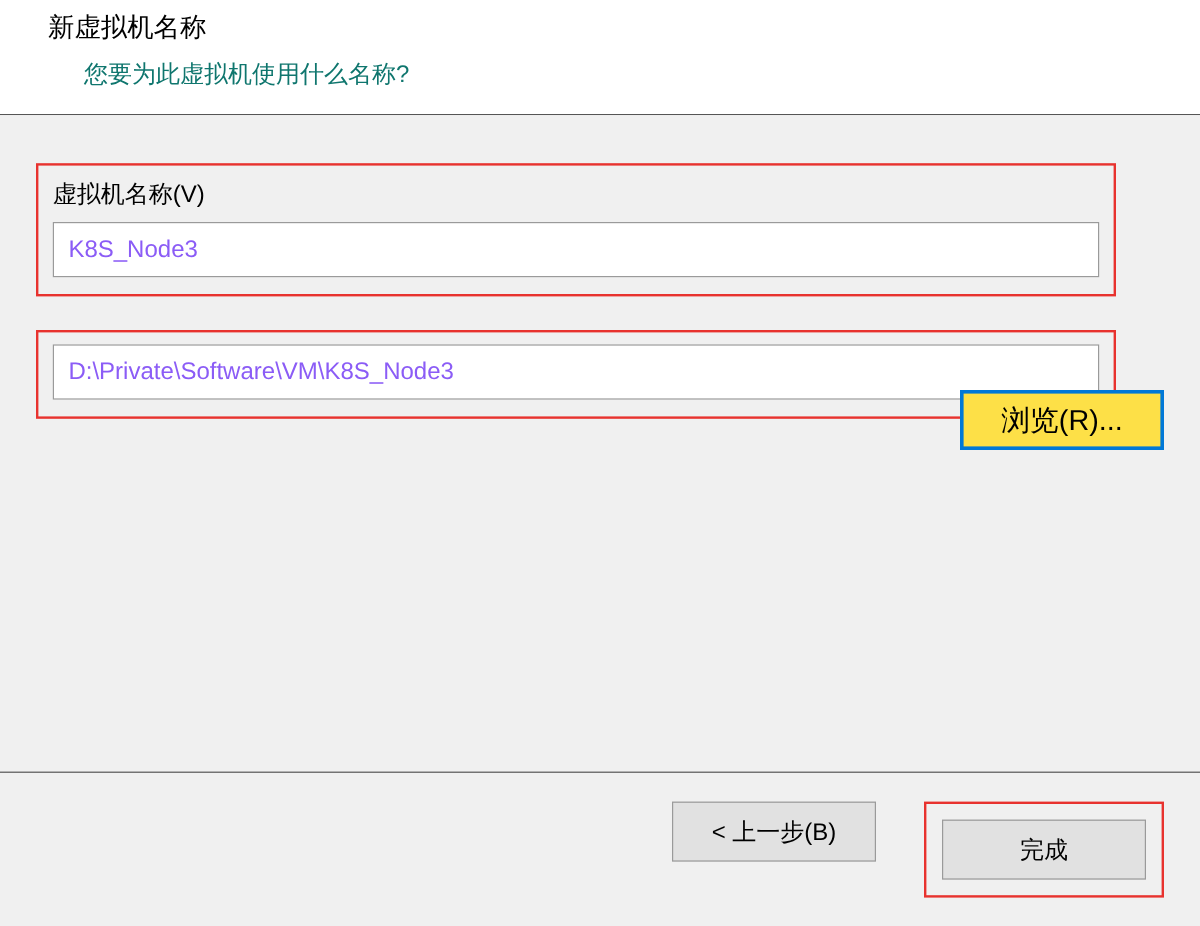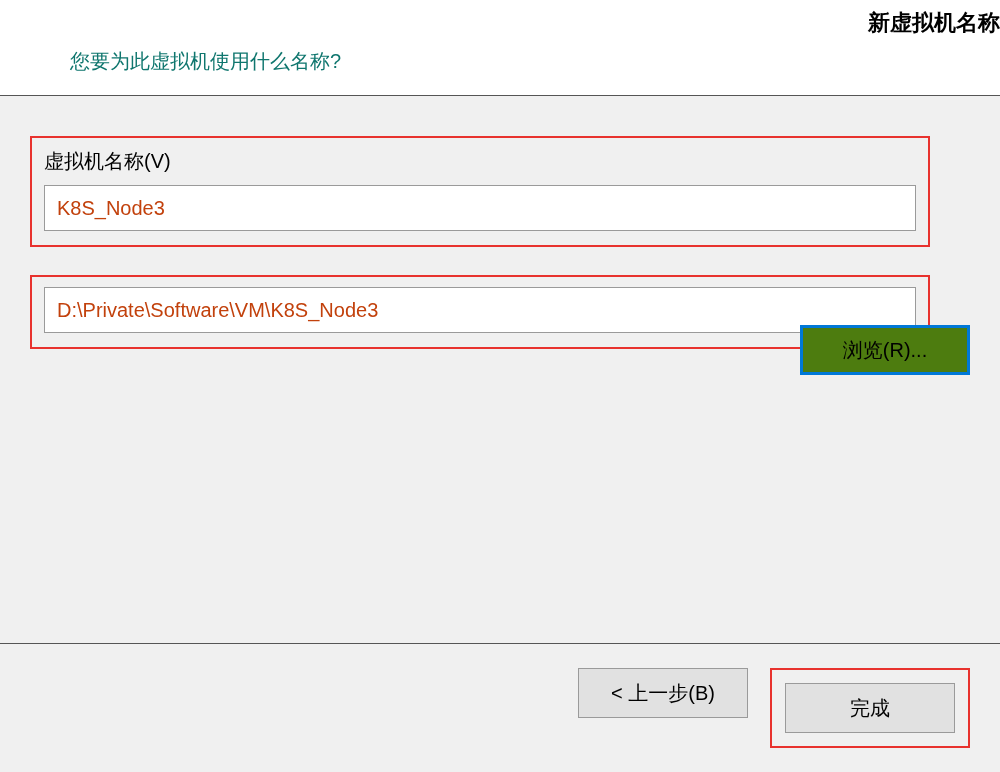--- a/index.html
+++ b/index.html
@@ -10,24 +10,23 @@
       height: 772px;
       position: relative;
       overflow: hidden;
     }
     .header {
       padding: 8px 0 20px 40px;
       background: #ffffff;
     }
     .header-title {
       font-size: 22px;
-      font-weight: bold;
+      font-weight: normal;
       color: #000;
       margin-bottom: 10px;
-      text-align: right;
     }
     .header-subtitle {
       font-size: 20px;
       color: #0f766e;
       margin-left: 30px;
     }
     .divider-top {
       border-top: 1px solid #555;
       width: 100%;
     }
@@ -48,45 +47,45 @@
       margin-bottom: 10px;
     }
     .text-input {
       width: 100%;
       height: 46px;
       border: 1px solid #9a9a9a;
       background: #ffffff;
       font-size: 20px;
       padding: 0 12px;
       font-family: inherit;
-      color: #c2410c;
+      color: #8b5cf6;
     }
     .browse-button {
       position: absolute;
       left: 800px;
       top: 325px;
       width: 170px;
       height: 50px;
-      background: #4d7c0f;
+      background: #fde047;
       border: 3px solid #0078d7;
-      font-size: 20px;
+      font-size: 24px;
       font-family: inherit;
       cursor: pointer;
     }
     .footer {
       position: absolute;
       bottom: 0;
       left: 0;
       right: 0;
       border-top: 1px solid #555;
       background: #f0f0f0;
       padding: 24px 30px;
       display: flex;
       justify-content: flex-end;
-      gap: 22px;
+      gap: 40px;
     }
     .footer-button {
       width: 170px;
       height: 50px;
       background: #e1e1e1;
       border: 1px solid #9a9a9a;
       font-size: 20px;
       font-family: inherit;
       cursor: pointer;
     }

